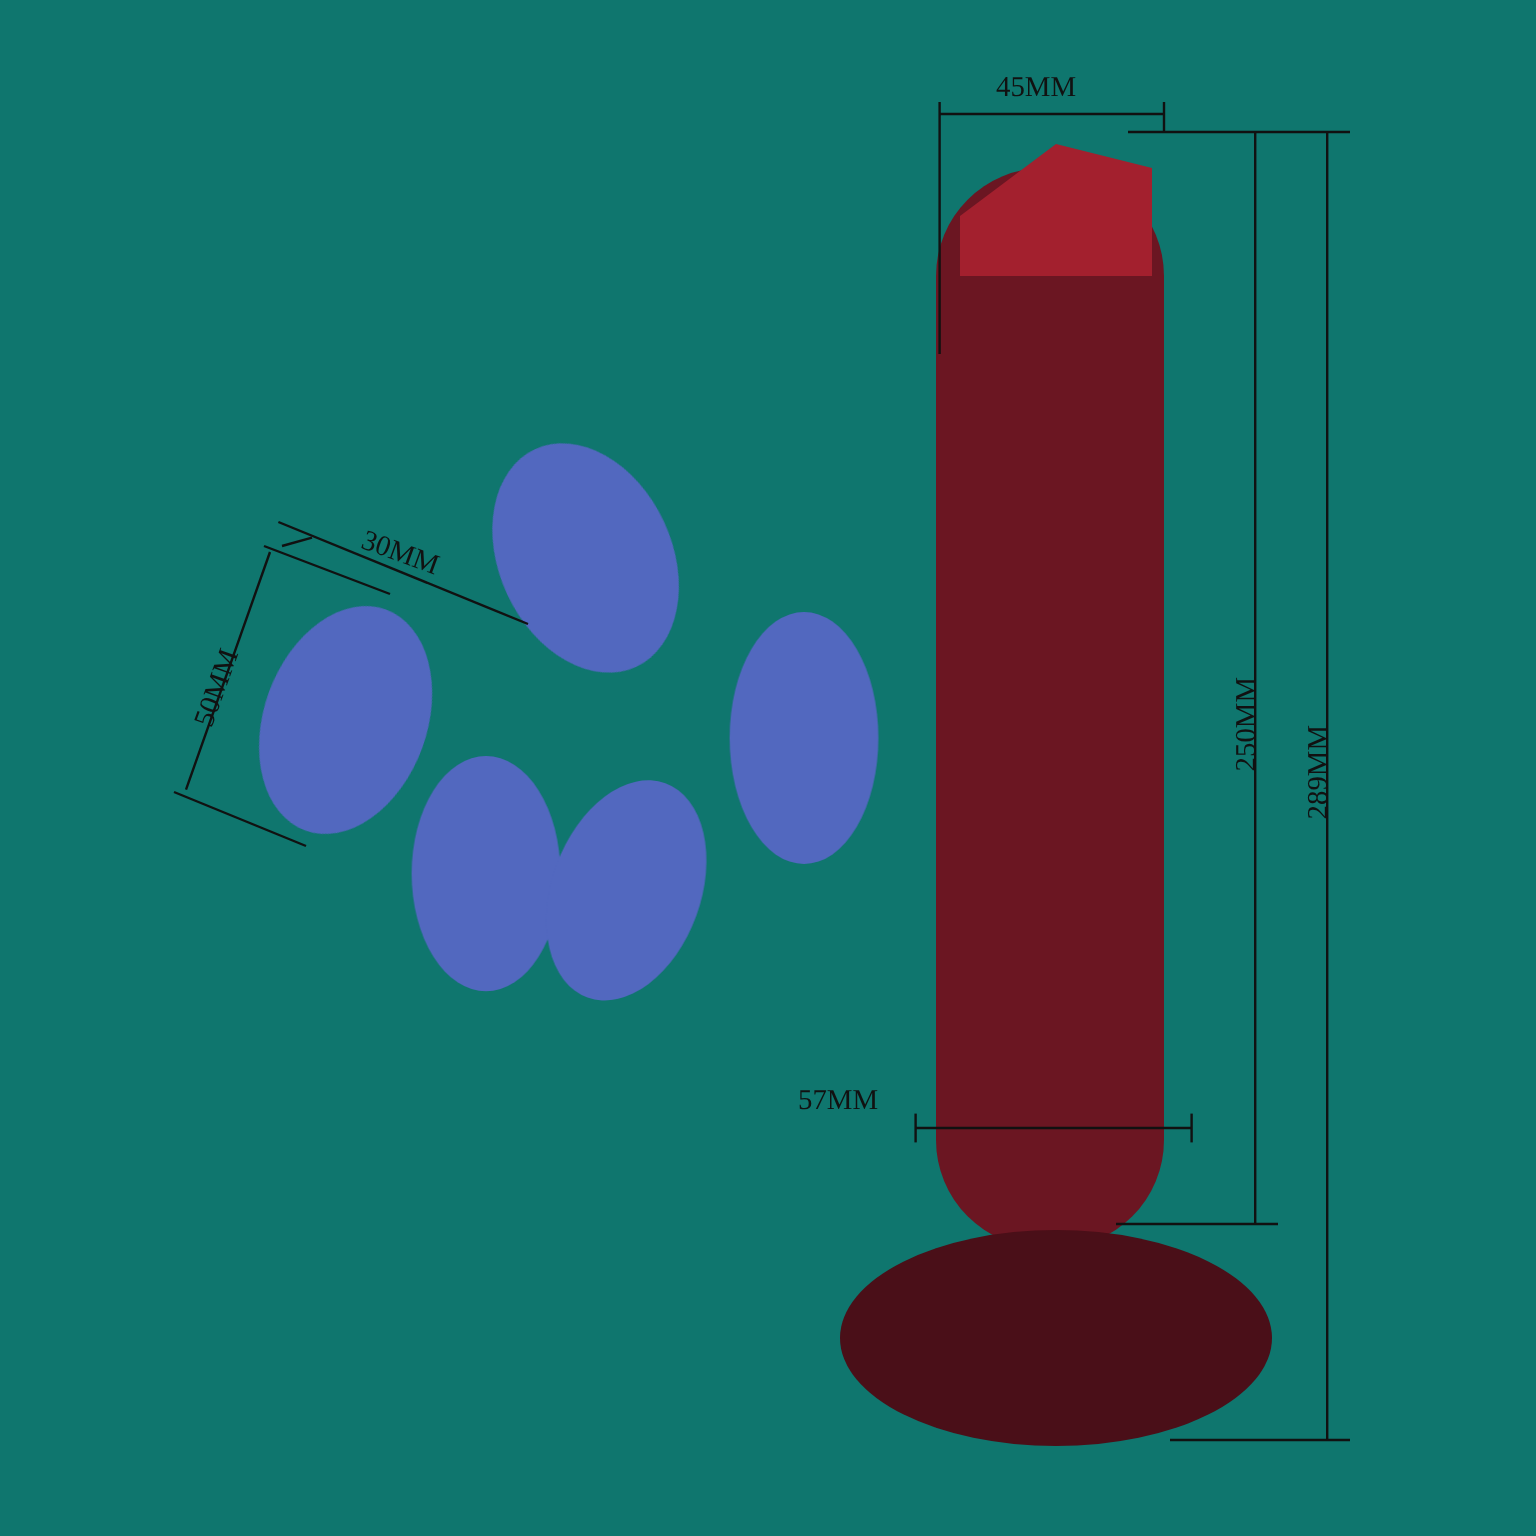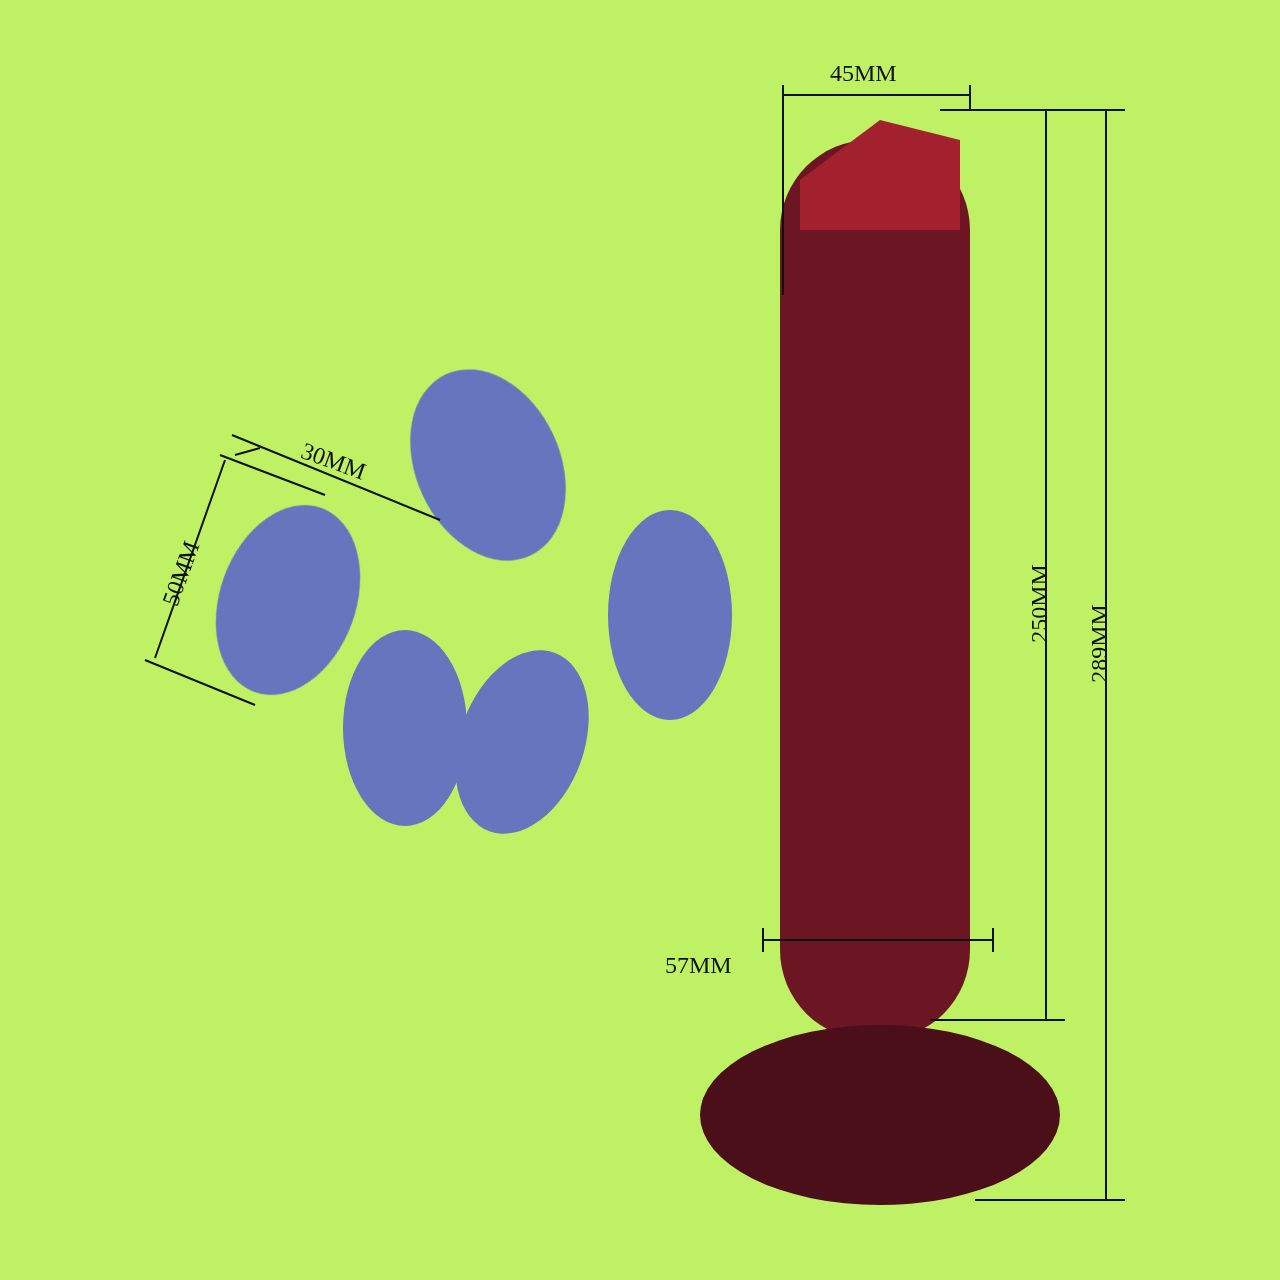--- a/index.html
+++ b/index.html
@@ -1,16 +1,16 @@
 <!DOCTYPE html>
 <html><head>
 <meta charset="utf-8">
 <style>
   html, body { margin: 0; padding: 0; background: #ffffff; }
-  .canvas { position: relative; width: 1280px; height: 1280px; overflow: hidden; background: #bef264; font-family: "Liberation Serif", serif; }
+  .canvas { position: relative; width: 1280px; height: 1280px; overflow: hidden; background: #0f766e; font-family: "Liberation Serif", serif; }
   .label { position: absolute; font-size: 24px; color: #111; white-space: nowrap; }
   .shape { position: absolute; }
 </style>
 </head>
 <body>
 
 <div class="canvas">
 
   <svg class="shape" style="left:0;top:0" width="1280" height="1280">
     <g fill="#5b67c9" opacity="0.9">
@@ -43,16 +43,16 @@
       <line x1="232" y1="435" x2="440" y2="520"></line>
       <line x1="145" y1="660" x2="255" y2="705"></line>
       <line x1="155" y1="658" x2="225" y2="460"></line>
       <line x1="220" y1="455" x2="325" y2="495"></line>
     </g>
   </svg>
 
   <div class="label" style="left:830px;top:60px;">45MM</div>
   <div class="label" style="left:1000px;top:590px;transform:rotate(-90deg);">250MM</div>
   <div class="label" style="left:1060px;top:630px;transform:rotate(-90deg);">289MM</div>
-  <div class="label" style="left:665px;top:952px;">57MM</div>
+  <div class="label" style="left:665px;top:904px;">57MM</div>
   <div class="label" style="left:148px;top:560px;transform:rotate(-70deg);">50MM</div>
   <div class="label" style="left:300px;top:448px;transform:rotate(20deg);">30MM</div>
 </div>
 
 </body></html>

